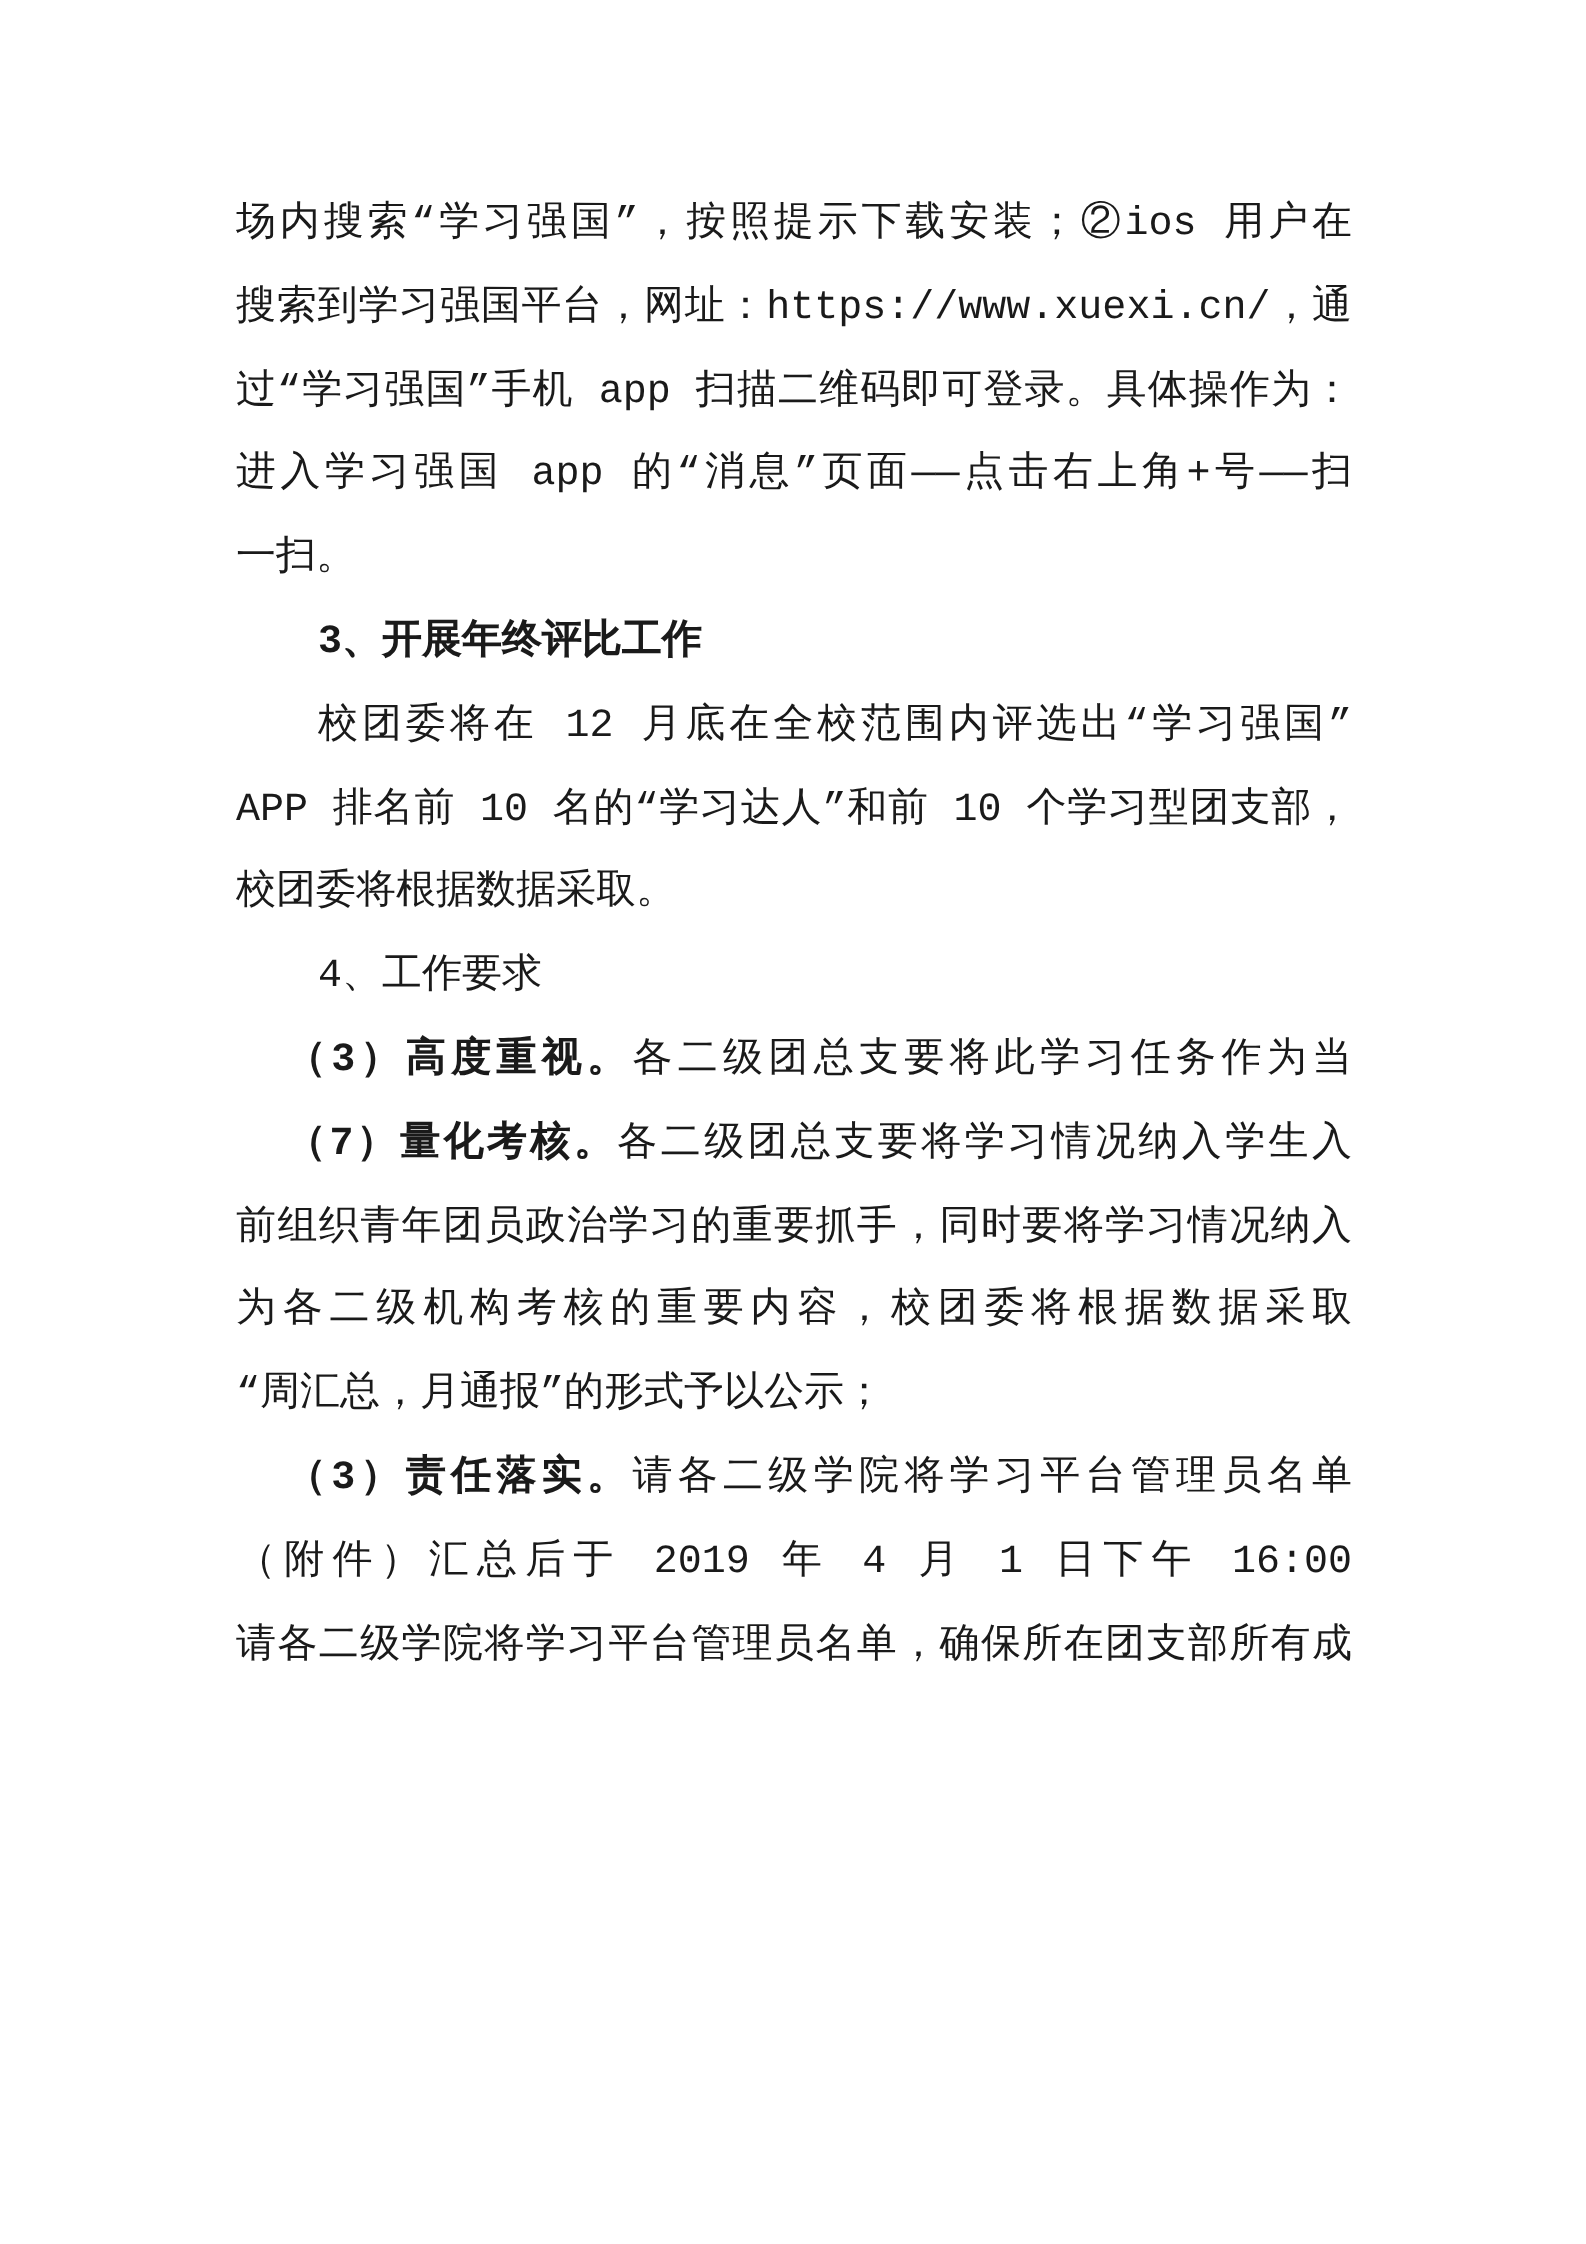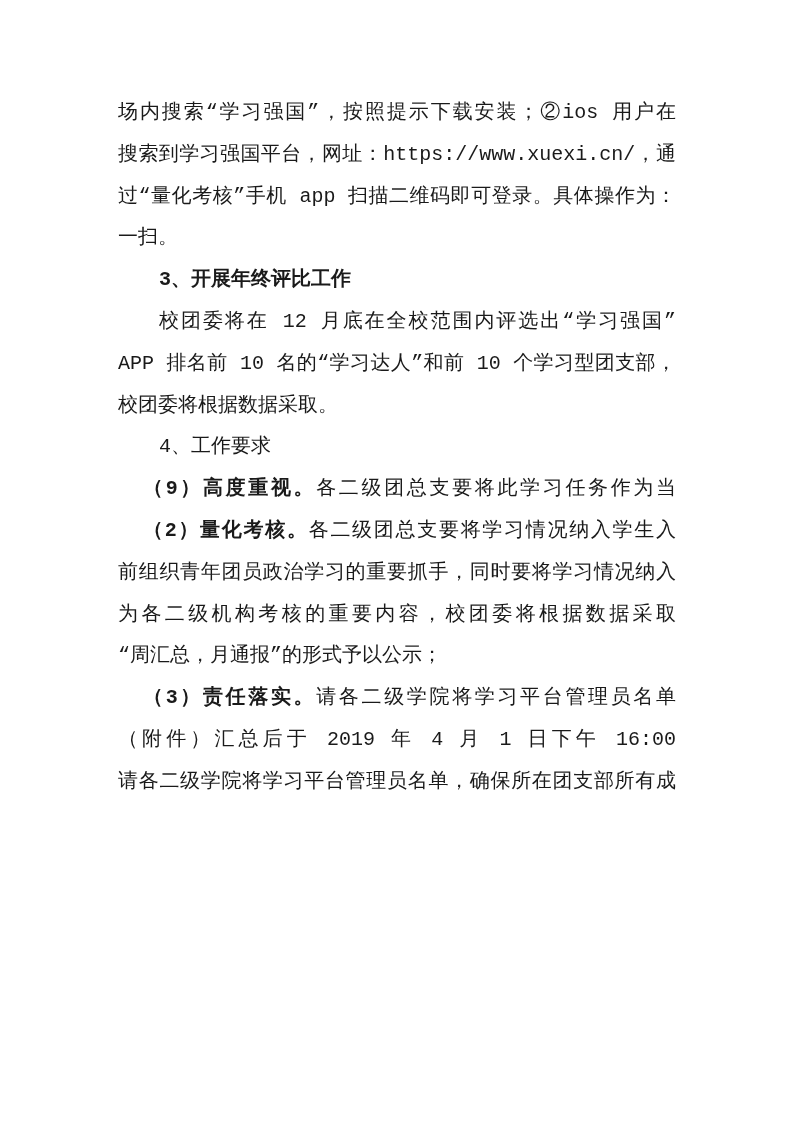--- a/index.html
+++ b/index.html
@@ -30,44 +30,45 @@
   .b{font-weight:700;}
 </style>
 </head>
 <body>
 
 <div class="page">
 
   <div class="para">
     <div class="line j">场内搜索“学习强国”，按照提示下载安装；②ios 用户在 app</div>
     <div class="line j">搜索到学习强国平台，网址：https://www.xuexi.cn/，通</div>
-    <div class="line j">过“量化考核”手机 app 扫描二维码即可登录。具体操作为：</div>
+    <div class="line j">过“学习强国”手机 app 扫描二维码即可登录。具体操作为：</div>
+    <div class="line j">进入学习强国 app 的“消息”页面——点击右上角+号——扫</div>
     <div class="line">一扫。</div>
   </div>
 
   <div class="para">
     <div class="line in b">3、开展年终评比工作</div>
   </div>
 
   <div class="para">
     <div class="line in j">校团委将在 12 月底在全校范围内评选出“学习强国”</div>
     <div class="line j">APP 排名前 10 名的“学习达人”和前 10 个学习型团支部，</div>
     <div class="line">校团委将根据数据采取。</div>
   </div>
 
   <div class="para">
     <div class="line in">4、工作要求</div>
   </div>
 
   <div class="para">
-    <div class="line ip j"><span class="b">（9）高度重视。</span><span>各二级团总支要将此学习任务作为当</span></div>
+    <div class="line ip j"><span class="b">（3）高度重视。</span><span>各二级团总支要将此学习任务作为当</span></div>
   </div>
 
   <div class="para">
-    <div class="line ip j"><span class="b">（2）量化考核。</span><span>各二级团总支要将学习情况纳入学生入</span></div>
+    <div class="line ip j"><span class="b">（7）量化考核。</span><span>各二级团总支要将学习情况纳入学生入</span></div>
     <div class="line j">前组织青年团员政治学习的重要抓手，同时要将学习情况纳入</div>
     <div class="line j">为各二级机构考核的重要内容，校团委将根据数据采取</div>
     <div class="line">“周汇总，月通报”的形式予以公示；</div>
   </div>
 
   <div class="para">
     <div class="line ip j"><span class="b">（3）责任落实。</span><span>请各二级学院将学习平台管理员名单</span></div>
     <div class="line j">（附件）汇总后于 2019 年 4 月 1 日下午 16:00 前报校团委，</div>
     <div class="line j">请各二级学院将学习平台管理员名单，确保所在团支部所有成</div>
   </div>

